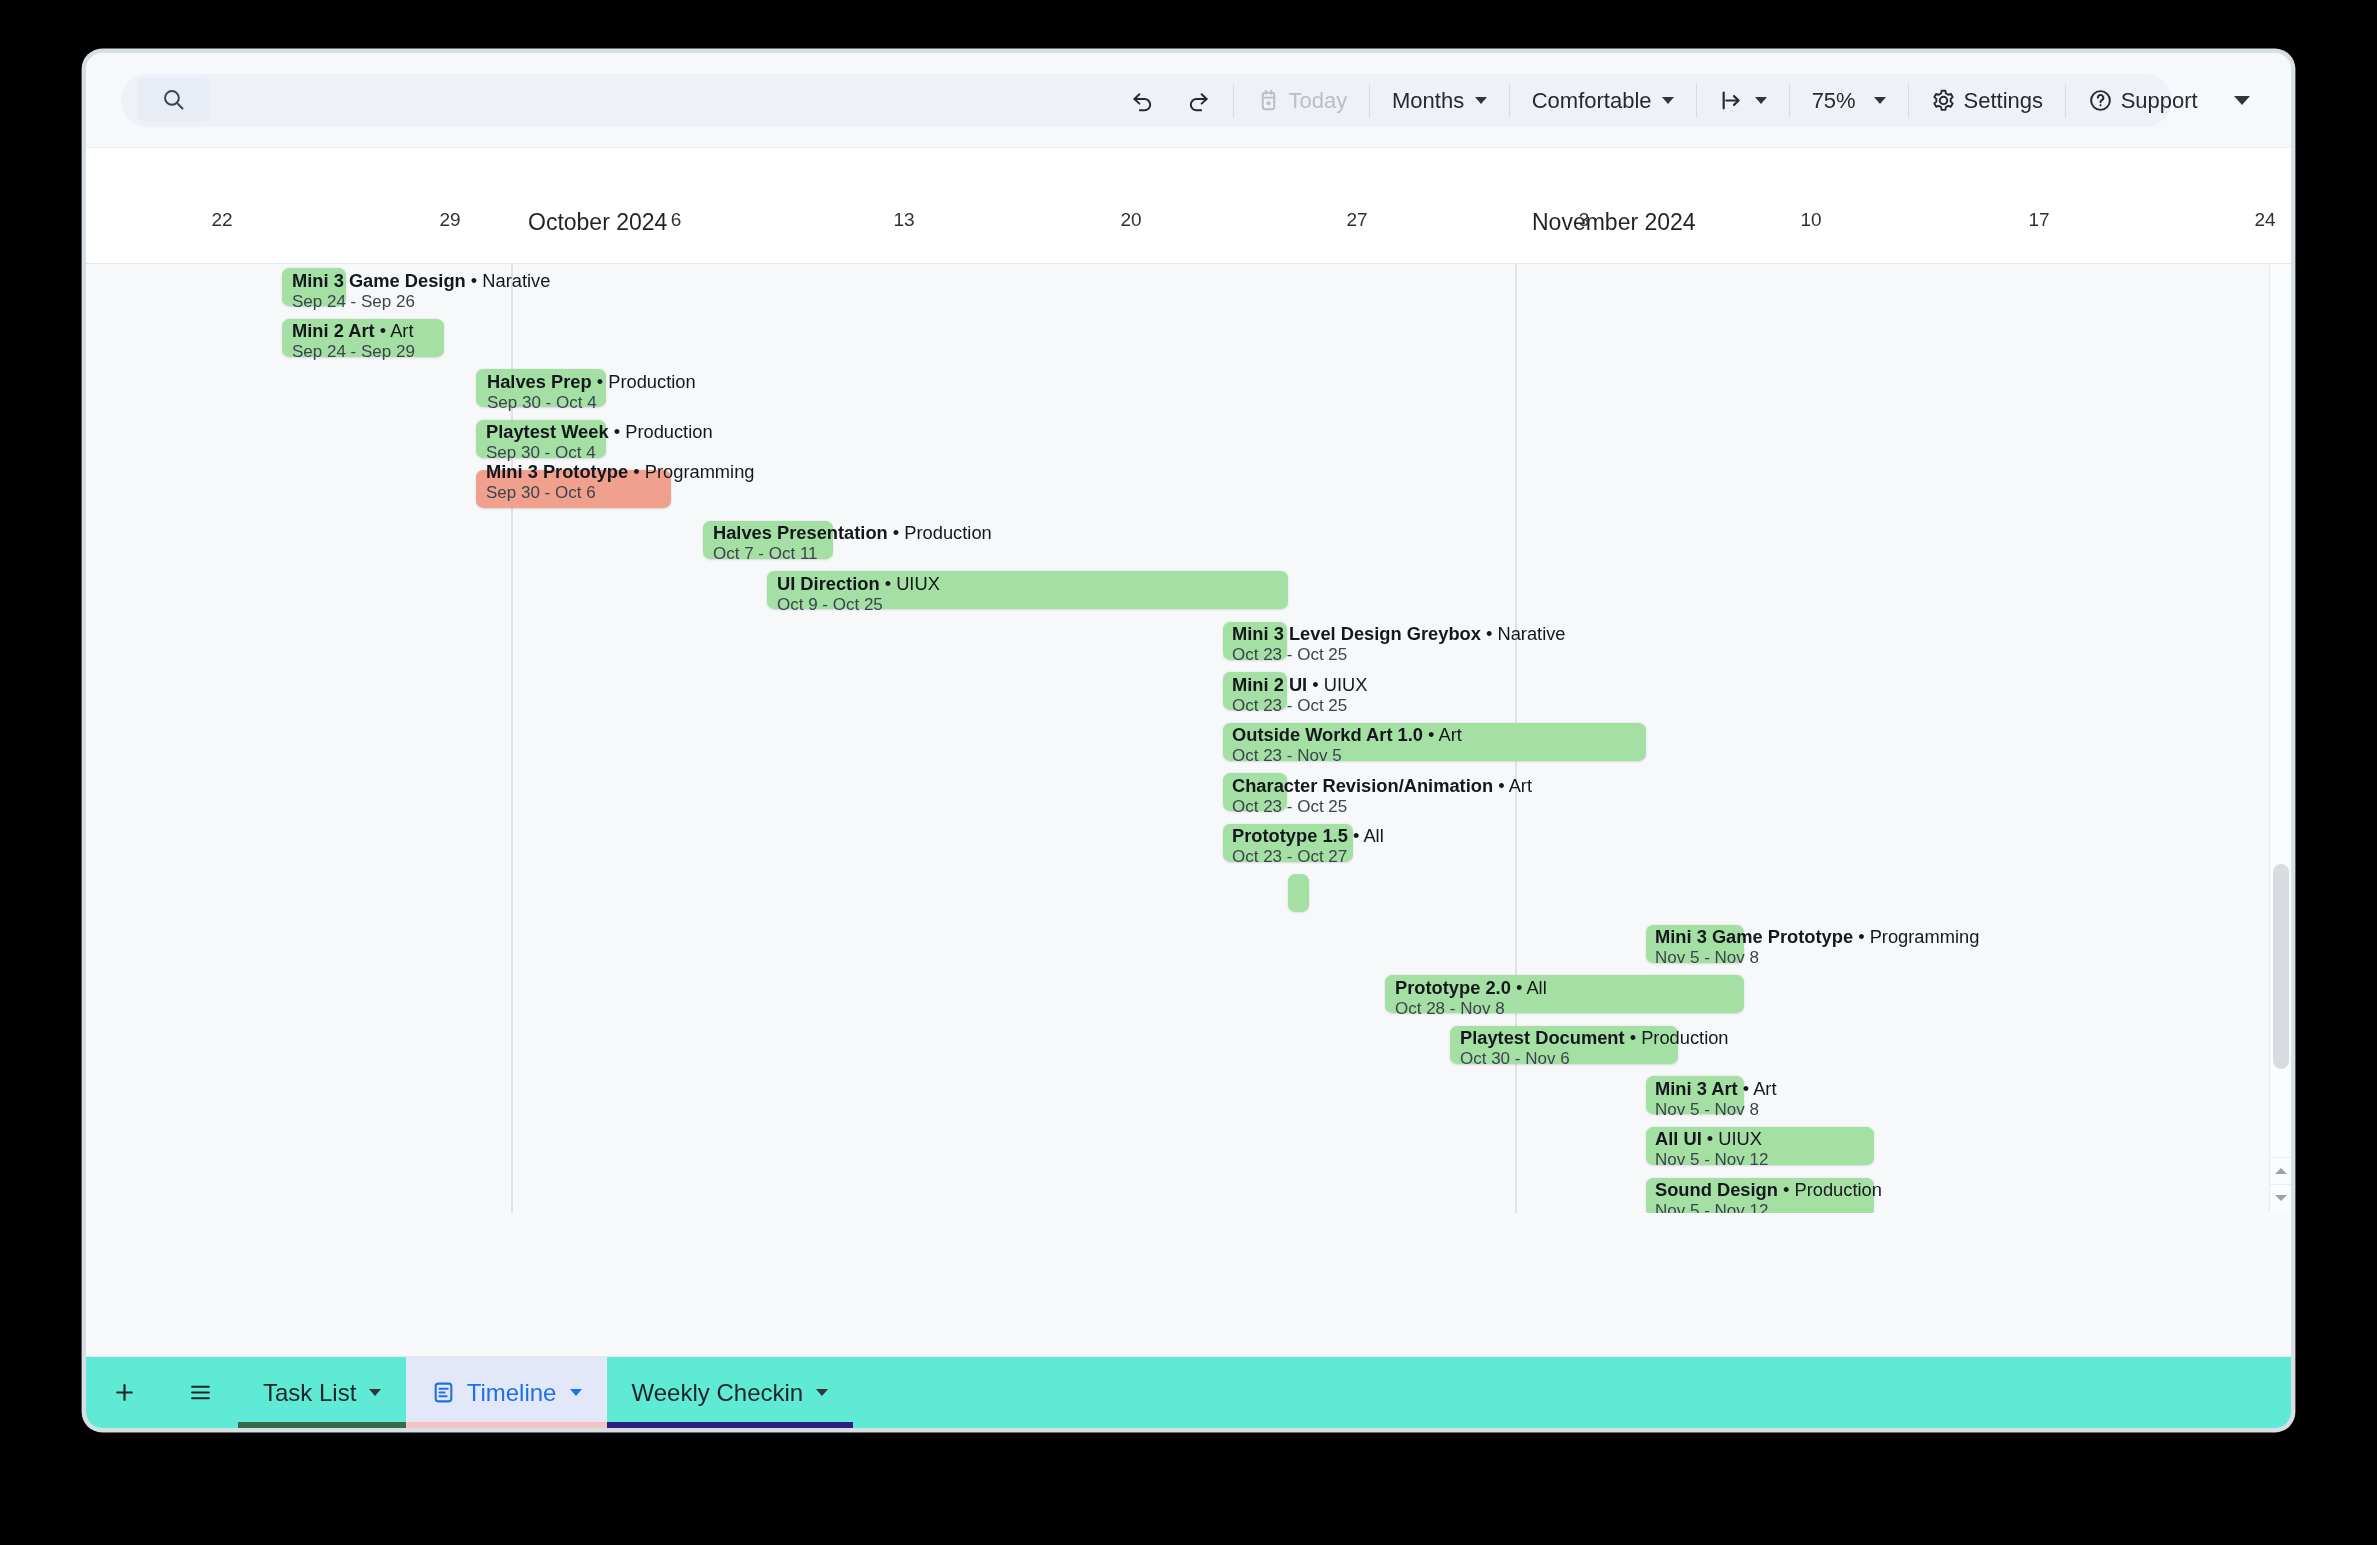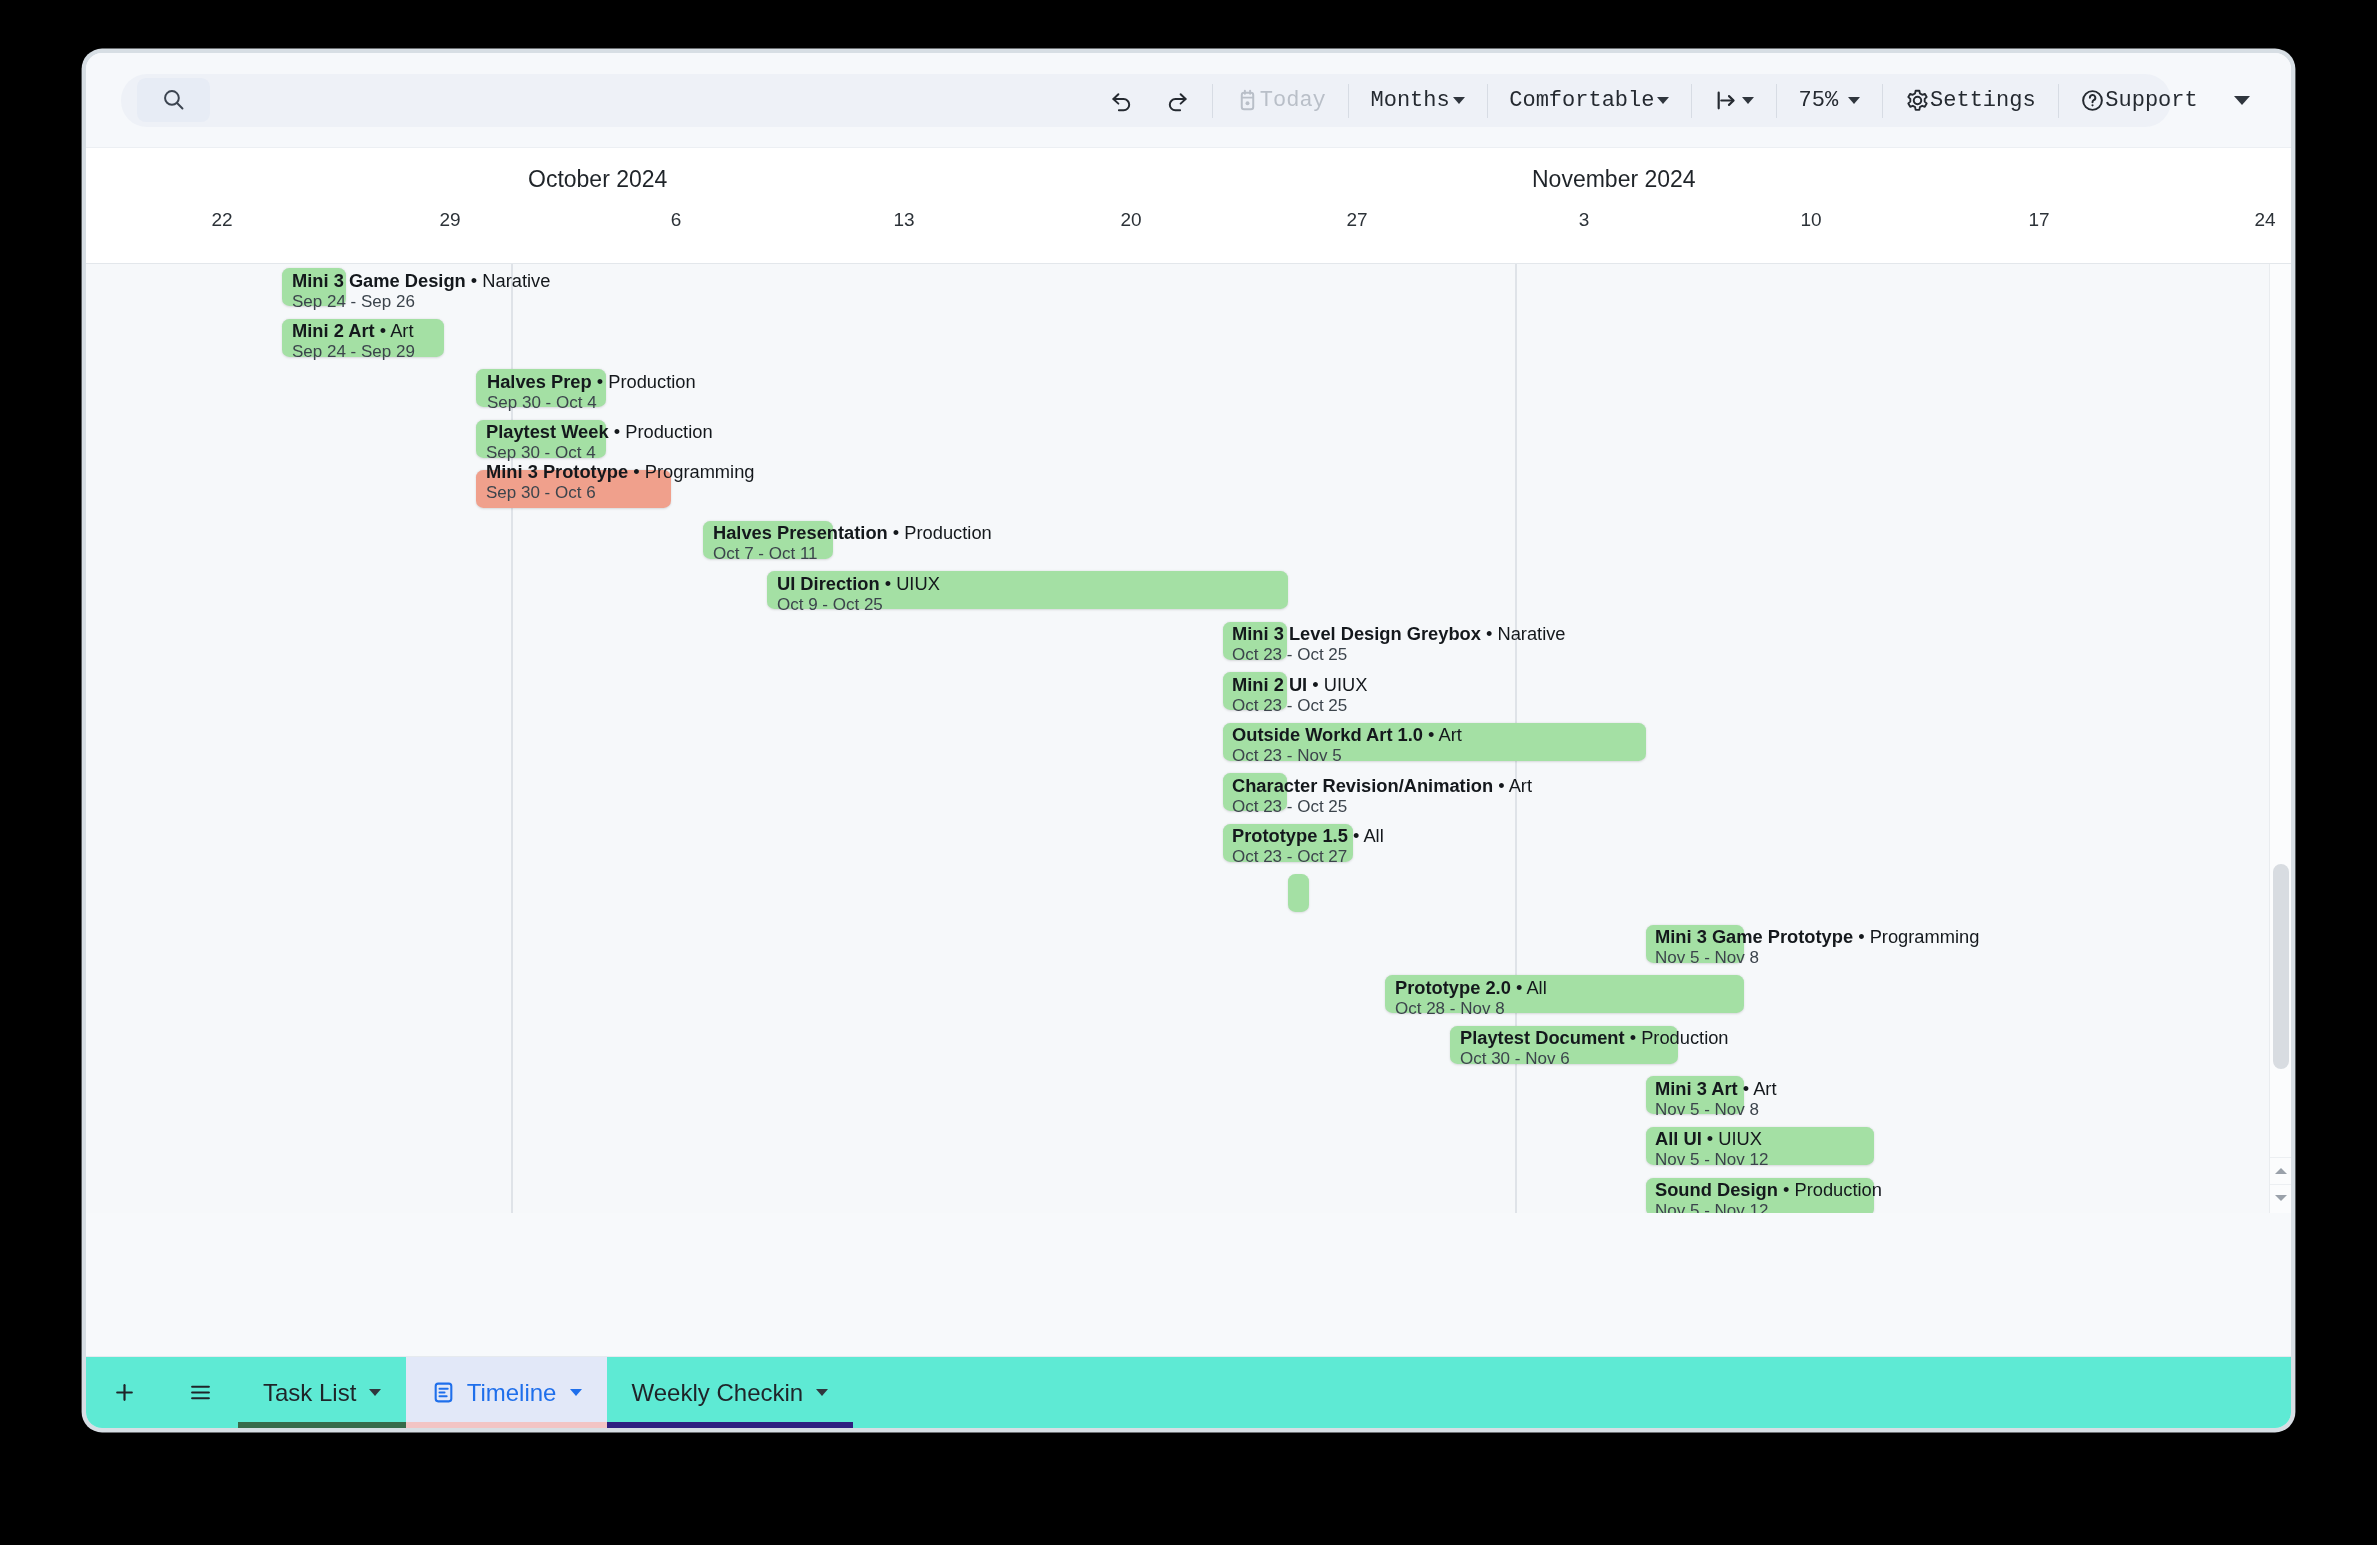--- a/index.html
+++ b/index.html
@@ -46,26 +46,25 @@
 
   #tools {
     position: absolute; right: 26px; top: 0;
     height: 95px;
     display: flex; align-items: center;
     gap: 0px;
     font-size: 22px;
     color: #252a31;
   }
   .tbtn {
-    display: flex; align-items: center; 
+    display: flex; align-items: center; gap: 8px;
     padding: 8.8px 15.4px;
     border-radius: 5.9px;
     white-space: nowrap;
     cursor: default;
-    font-family: Liberation Mono, monospace;
   }
   .tdiv { width: 0.7px; height: 34px; background: #d7dce4; margin: 0 6.6px; }
   .caret {
     display: inline-block;
     width: 0; height: 0;
     border-left: 6.6px solid transparent;
     border-right: 6.6px solid transparent;
     border-top: 7.3px solid #30363e;
     margin-left: 2.9px;
   }
@@ -83,20 +82,21 @@
     width: 100%; height: 116px;
     background: #ffffff;
     border-bottom: 1.5px solid #e3e7eb;
     overflow: hidden;
   }
   .monthlabel {
     position: absolute;
     font-size: 23px;
     color: #1f2429;
     white-space: nowrap;
+    margin-top: 43px;
   }
   .daylabel {
     position: absolute;
     top: 61px;
     font-size: 19px;
     color: #2c3238;
     transform: translateX(-50%);
     white-space: nowrap;
   }
 

